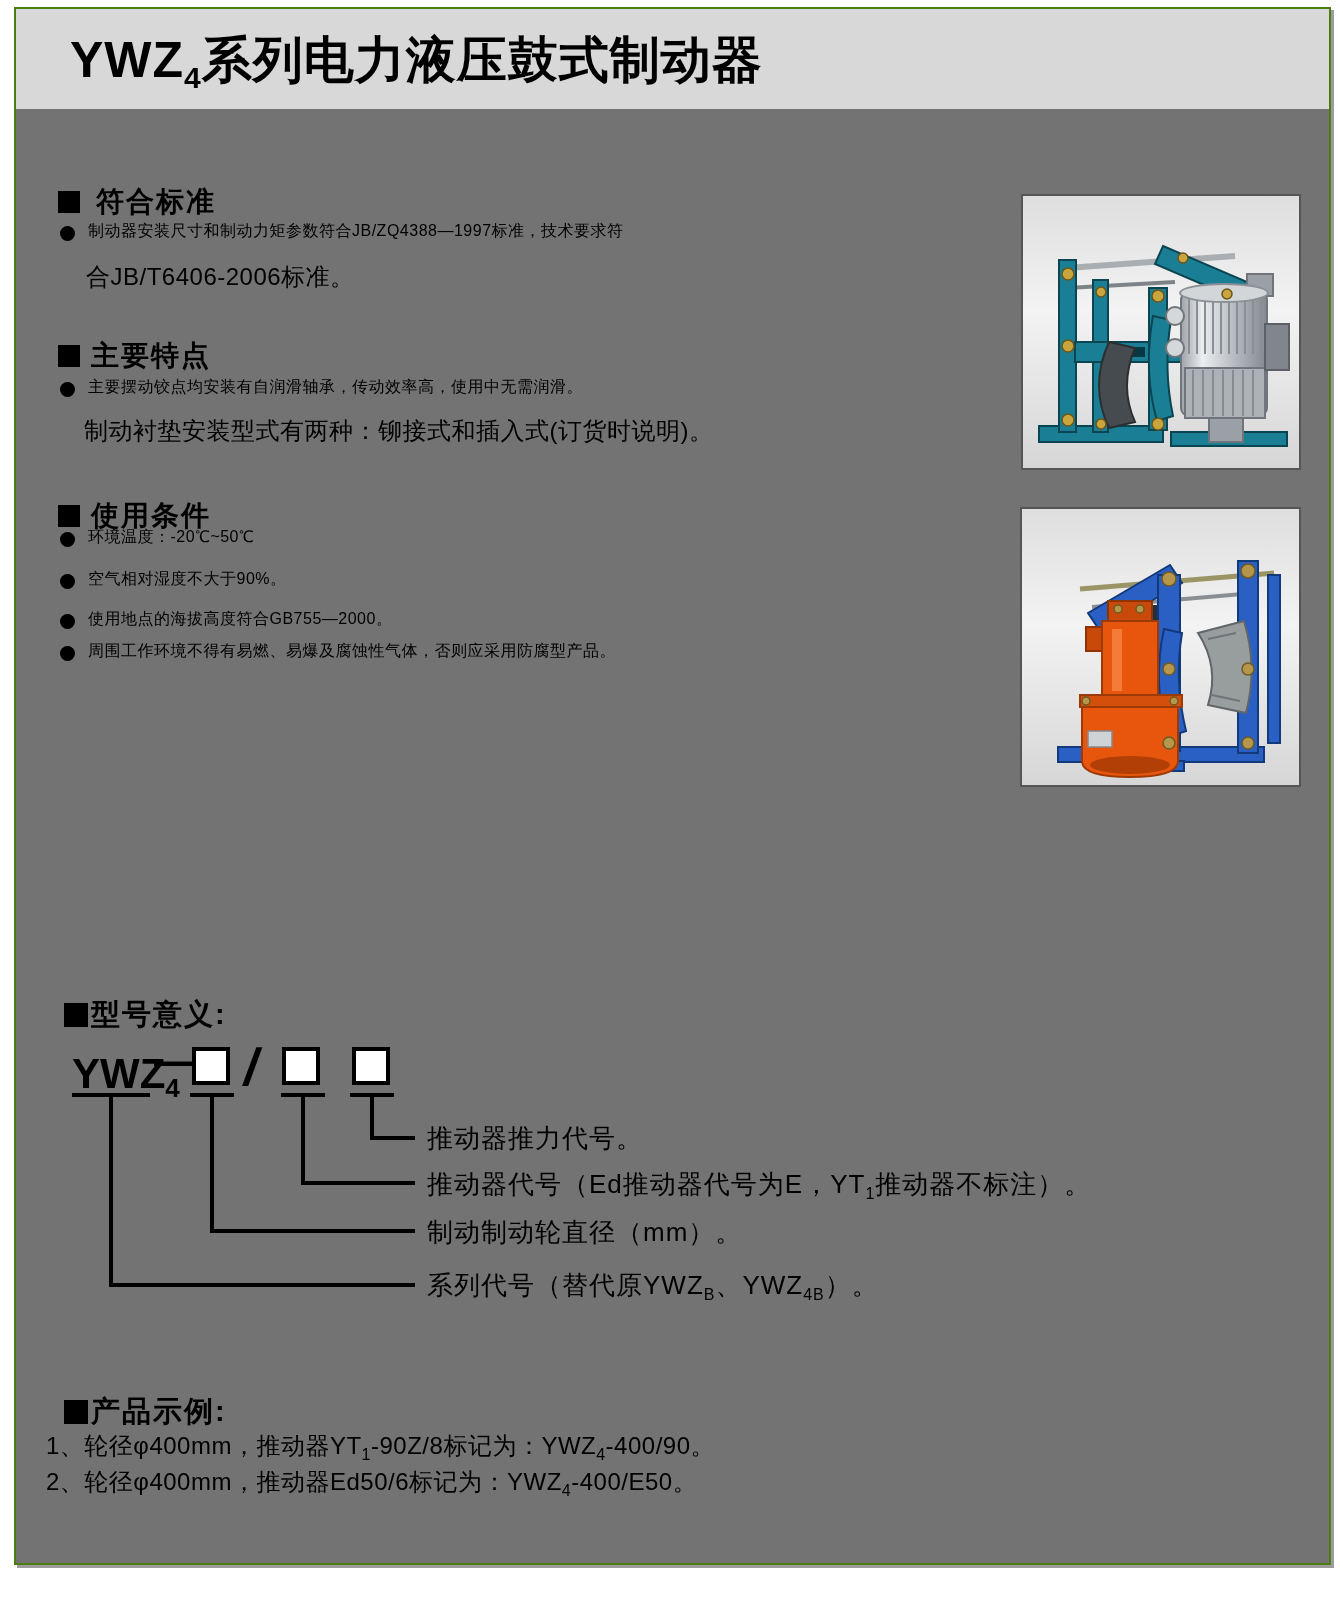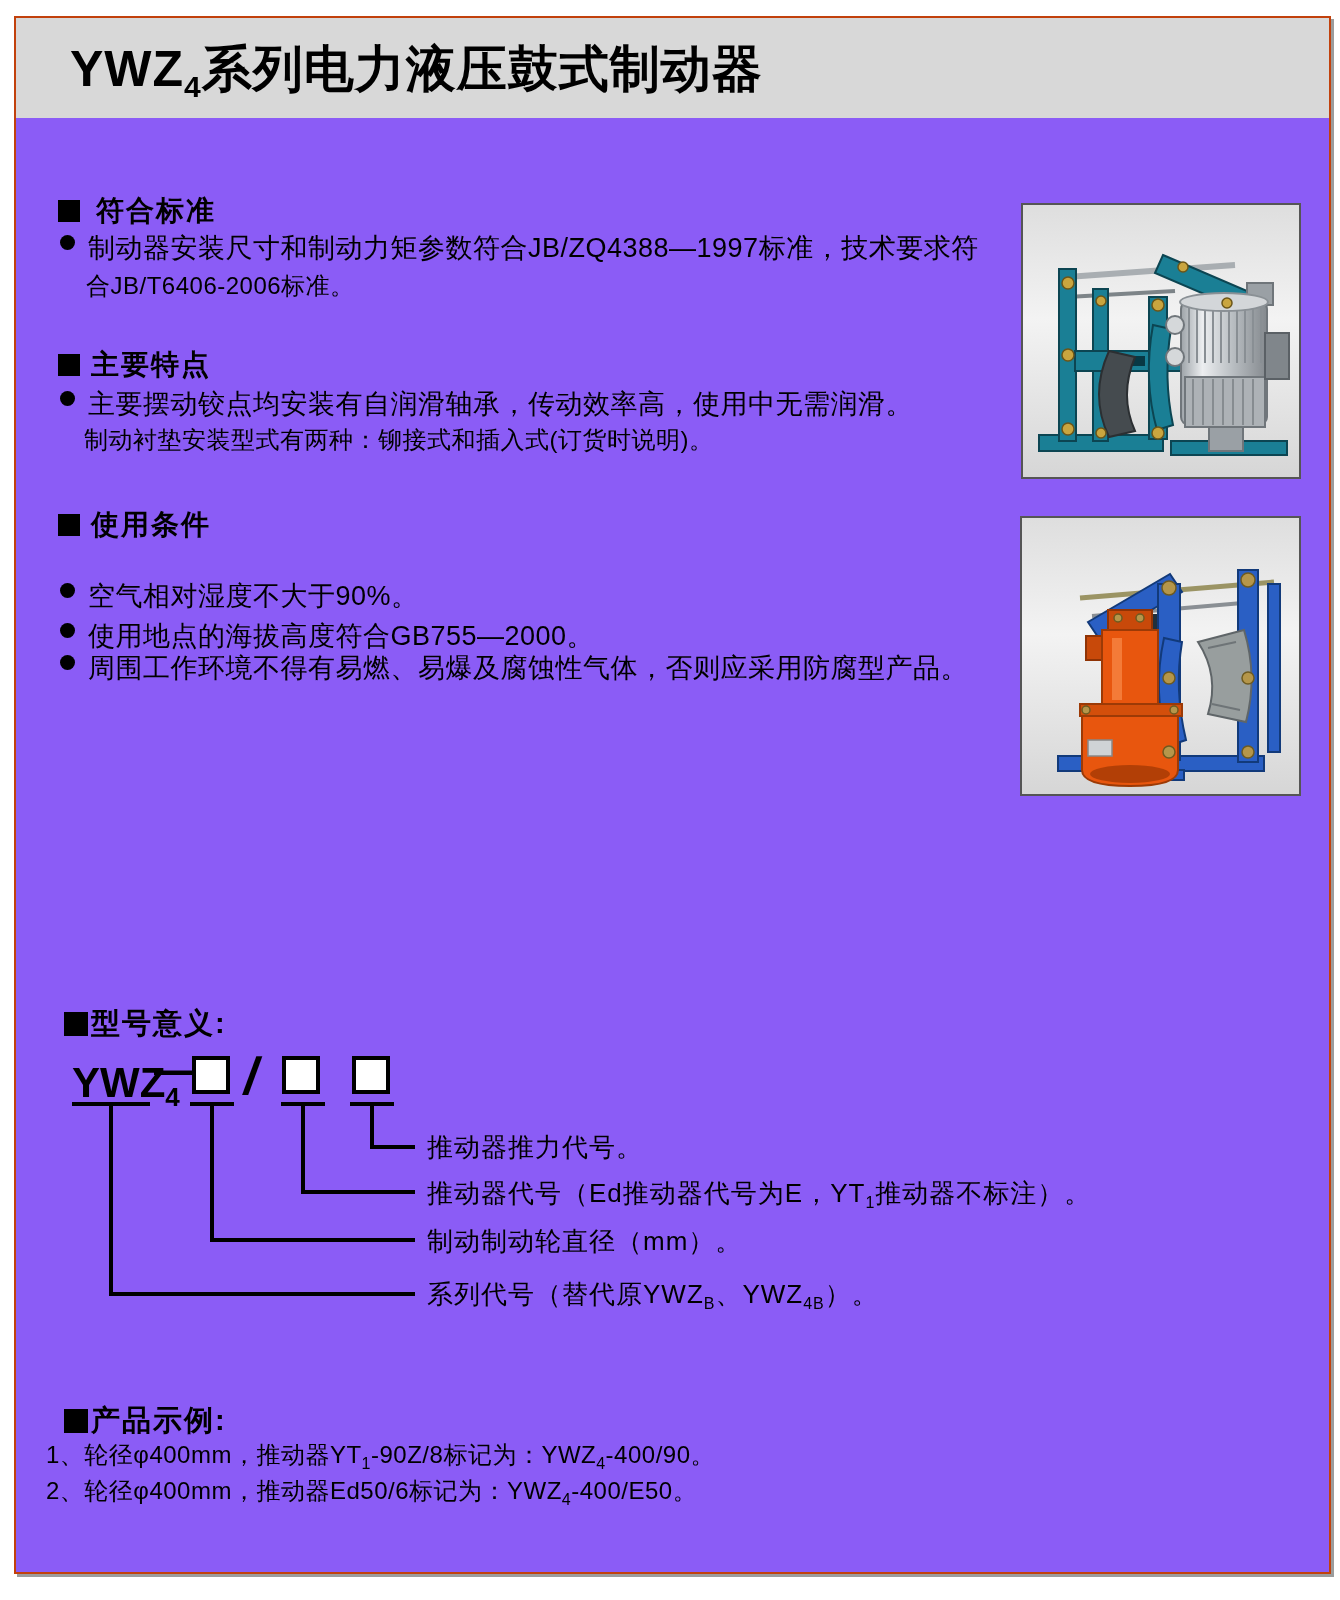--- a/index.html
+++ b/index.html
@@ -1,37 +1,37 @@
 <!DOCTYPE html>
 <html style="--band: #d8d8d8; --teal: #1a7f95; --blue: #2a5fc4; --orange: #e8560e; --photo_border: #555555;"><head>
 <meta charset="utf-8">
 <style>
   html,body{margin:0;padding:0;}
   body{
     width:1340px;height:1600px;position:relative;background:#ffffff;
     font-family:"Liberation Sans", sans-serif;color:#000;overflow:hidden;
   }
   .page{
-    position:absolute;left:14px;top:16px;width:1313px;height:1554px;
-    border:2px solid #c2410c;background:#8b5cf6;box-shadow:3px 3px 0 #9c9c9c;
+    position:absolute;left:14px;top:7px;width:1313px;height:1554px;
+    border:2px solid #4d7c0f;background:#737373;box-shadow:3px 3px 0 #9c9c9c;
   }
   .band{position:absolute;left:0;top:0;right:0;height:100px;background:var(--band,#d8d8d8);}
   .title{
     position:absolute;left:54px;top:24px;font-size:50px;font-weight:bold;
     letter-spacing:1px;white-space:nowrap;line-height:1.1;
   }
   .title sub{font-size:30px;}
   .shead{
     position:absolute;display:flex;align-items:center;gap:11px;
     font-size:28px;font-weight:bold;letter-spacing:2px;white-space:nowrap;
   }
   .sq{width:22px;height:22px;background:#000;flex:none;}
   .sq2{width:24px;height:24px;background:#000;flex:none;}
   .shead.tight{gap:3px;letter-spacing:2px;font-size:29px;padding-left:8px;}
-  .brow{position:absolute;display:flex;white-space:nowrap;font-size:27px;letter-spacing:0.5px;}
+  .brow{position:absolute;display:flex;white-space:nowrap;font-size:16px;letter-spacing:0.5px;}
   .dot{width:15px;height:15px;border-radius:50%;background:#000;margin:5px 13px 0 0;flex:none;}
   .tline{position:absolute;font-size:24px;letter-spacing:0.5px;white-space:nowrap;}
   .photo{
     position:absolute;border:2px solid var(--photo_border,#555);
     background:linear-gradient(180deg,#dedede 0%,#f3f3f3 42%,#d6d6d6 100%);
   }
   .photo svg{display:block;width:100%;height:100%;}
   
   .formula-series{position:absolute;left:56px;top:1042px;font-size:42px;font-weight:bold;line-height:46px;white-space:nowrap;}
   .formula-series sub{font-size:26px;}
@@ -69,20 +69,24 @@
   </div>
   <div class="brow" style="left:44px;top:368px;">
     <span class="dot"></span>
     <span>主要摆动铰点均安装有自润滑轴承，传动效率高，使用中无需润滑。</span>
   </div>
   <div class="tline" style="left:68px;top:406px;">制动衬垫安装型式有两种：铆接式和插入式(订货时说明)。</div>
 
   <div class="shead" style="left:42px;top:488px;">
     <span class="sq"></span>
     <span>使用条件</span>
+  </div>
+  <div class="brow" style="left:44px;top:518px;">
+    <span class="dot"></span>
+    <span>环境温度：-20℃~50℃</span>
   </div>
   <div class="brow" style="left:44px;top:560px;">
     <span class="dot"></span>
     <span>空气相对湿度不大于90%。</span>
   </div>
   <div class="brow" style="left:44px;top:600px;">
     <span class="dot"></span>
     <span>使用地点的海拔高度符合GB755—2000。</span>
   </div>
   <div class="brow" style="left:44px;top:632px;">

